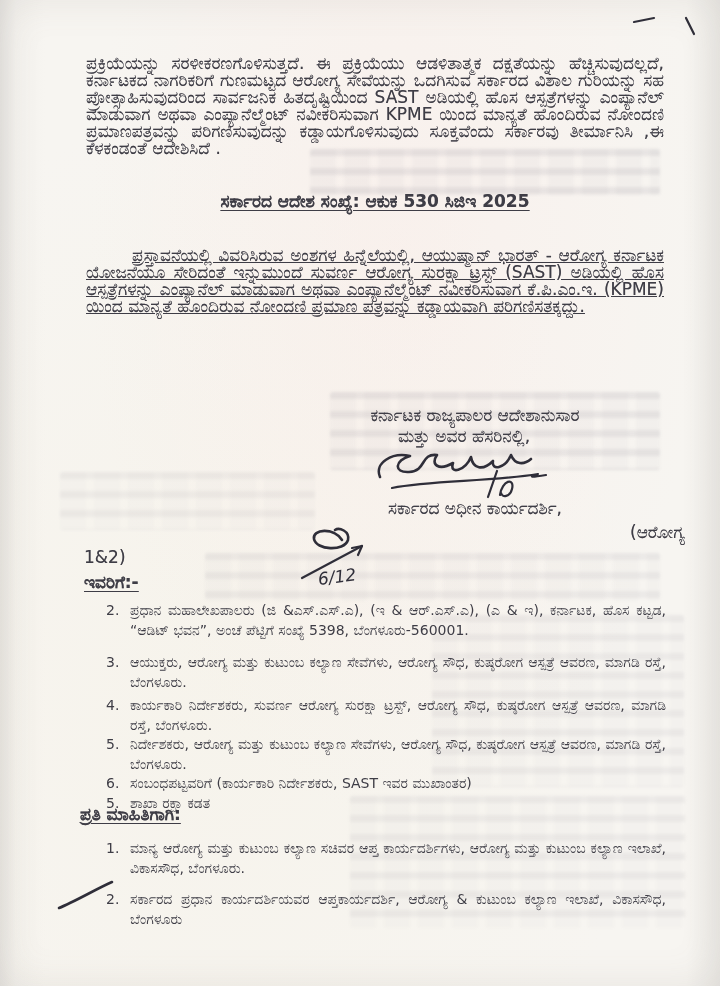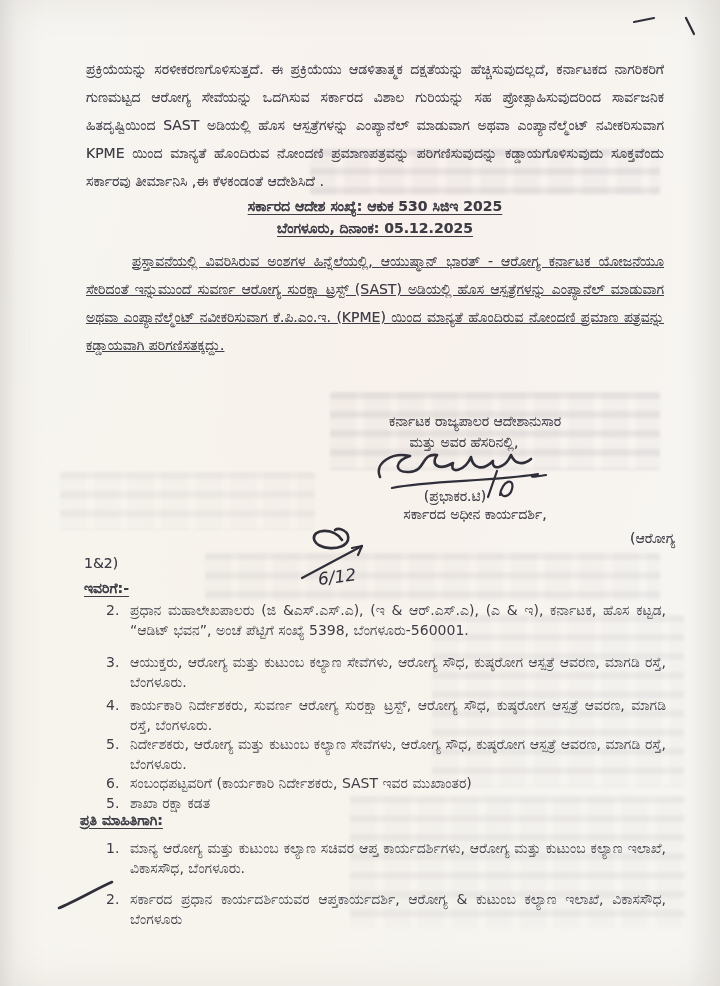--- a/index.html
+++ b/index.html
@@ -7,21 +7,21 @@
     position:relative; width:720px; height:986px; overflow:hidden;
     font-family:"DejaVu Sans","Liberation Sans",sans-serif;
     color:#3e3d46;
     background:
       radial-gradient(ellipse at 55% 25%, rgba(252,230,226,0.30), transparent 55%),
       radial-gradient(ellipse at 30% 70%, rgba(245,240,225,0.35), transparent 60%),
       linear-gradient(90deg,#e6e4e1 0,#f3f1ed 16px,#f7f5f1 45px,#f7f5f1 calc(100% - 34px),#ebe9e5 100%);
     box-shadow: inset 0 0 40px rgba(120,115,110,0.12);
   }
   .abs{position:absolute;}
-  .txt{font-size:14px; line-height:28px; text-shadow:0 0 .5px rgba(62,61,70,.55);}
+  .txt{font-size:17px; line-height:17px; text-shadow:0 0 .5px rgba(62,61,70,.55);}
   .para{ text-align:justify; }
   .indent{ text-indent:46px; }
   .bold{ font-weight:bold; }
   .center{ text-align:center; }
   .uline{ text-decoration:underline; text-decoration-thickness:1.4px; text-underline-offset:3px; }
   .tight{ font-size:14px; line-height:19.5px; }
   .li{ display:flex; }
   .li .num{ width:24px; flex:0 0 24px; }
   .li .body{ flex:1; text-align:justify; }
   .mb-lg{ margin-bottom:13px; }
@@ -51,37 +51,33 @@
   <svg class="mark" style="left:630px;top:12px;width:72px;height:32px" viewBox="0 0 72 32">
     <path d="M4 10 L24 6"></path>
     <path d="M56 6 L64 22"></path>
   </svg>
 
   <div class="abs txt para" style="left:86px;top:55px;width:578px;">ಪ್ರಕ್ರಿಯೆಯನ್ನು ಸರಳೀಕರಣಗೊಳಿಸುತ್ತದೆ. ಈ ಪ್ರಕ್ರಿಯೆಯು ಆಡಳಿತಾತ್ಮಕ ದಕ್ಷತೆಯನ್ನು ಹೆಚ್ಚಿಸುವುದಲ್ಲದೆ, ಕರ್ನಾಟಕದ ನಾಗರಿಕರಿಗೆ ಗುಣಮಟ್ಟದ ಆರೋಗ್ಯ ಸೇವೆಯನ್ನು ಒದಗಿಸುವ ಸರ್ಕಾರದ ವಿಶಾಲ ಗುರಿಯನ್ನು ಸಹ ಪ್ರೋತ್ಸಾಹಿಸುವುದರಿಂದ ಸಾರ್ವಜನಿಕ ಹಿತದೃಷ್ಟಿಯಿಂದ SAST ಅಡಿಯಲ್ಲಿ ಹೊಸ ಆಸ್ಪತ್ರೆಗಳನ್ನು ಎಂಪ್ಯಾನೆಲ್ ಮಾಡುವಾಗ ಅಥವಾ ಎಂಪ್ಯಾನೆಲ್ಮೆಂಟ್ ನವೀಕರಿಸುವಾಗ KPME ಯಿಂದ ಮಾನ್ಯತೆ ಹೊಂದಿರುವ ನೋಂದಣಿ ಪ್ರಮಾಣಪತ್ರವನ್ನು ಪರಿಗಣಿಸುವುದನ್ನು ಕಡ್ಡಾಯಗೊಳಿಸುವುದು ಸೂಕ್ತವೆಂದು ಸರ್ಕಾರವು ತೀರ್ಮಾನಿಸಿ ,ಈ ಕೆಳಕಂಡಂತೆ ಆದೇಶಿಸಿದೆ .</div>
 
   <div class="abs center" style="left:86px;top:192px;width:578px;">
     <span class="txt bold uline">ಸರ್ಕಾರದ ಆದೇಶ ಸಂಖ್ಯೆ: ಆಕುಕ 530  ಸಿಜಿಇ 2025</span>
   </div>
-  <div class="abs center" style="left:86px;top:214px;width:578px;">
-    <span class="txt bold uline">ಬೆಂಗಳೂರು, ದಿನಾಂಕ:  05.12.2025</span>
-  </div>
 
   <div class="abs txt para indent" style="left:86px;top:247px;width:578px;text-decoration:underline;">ಪ್ರಸ್ತಾವನೆಯಲ್ಲಿ ವಿವರಿಸಿರುವ ಅಂಶಗಳ ಹಿನ್ನೆಲೆಯಲ್ಲಿ, ಆಯುಷ್ಮಾನ್ ಭಾರತ್ - ಆರೋಗ್ಯ ಕರ್ನಾಟಕ ಯೋಜನೆಯೂ ಸೇರಿದಂತೆ ಇನ್ನುಮುಂದೆ ಸುವರ್ಣ ಆರೋಗ್ಯ ಸುರಕ್ಷಾ ಟ್ರಸ್ಟ್ (SAST) ಅಡಿಯಲ್ಲಿ ಹೊಸ ಆಸ್ಪತ್ರೆಗಳನ್ನು ಎಂಪ್ಯಾನೆಲ್ ಮಾಡುವಾಗ ಅಥವಾ ಎಂಪ್ಯಾನೆಲ್ಮೆಂಟ್ ನವೀಕರಿಸುವಾಗ ಕೆ.ಪಿ.ಎಂ.ಇ. (KPME) ಯಿಂದ ಮಾನ್ಯತೆ ಹೊಂದಿರುವ ನೋಂದಣಿ ಪ್ರಮಾಣ ಪತ್ರವನ್ನು ಕಡ್ಡಾಯವಾಗಿ ಪರಿಗಣಿಸತಕ್ಕದ್ದು.</div>
 
   <div class="abs txt center" style="left:330px;top:407px;width:290px;">ಕರ್ನಾಟಕ ರಾಜ್ಯಪಾಲರ ಆದೇಶಾನುಸಾರ</div>
   <div class="abs txt center" style="left:319px;top:428px;width:290px;">ಮತ್ತು ಅವರ ಹೆಸರಿನಲ್ಲಿ,</div>
 
   <svg class="mark" style="left:368px;top:443px;width:204px;height:66px" viewBox="0 0 204 66">
     <path d="M12 34 C6 20 24 9 42 13 C27 17 25 30 41 29 C59 28 52 10 69 12 C62 22 71 28 85 20 C81 32 97 28 103 14 C105 26 115 28 125 18 C123 28 137 26 143 12 C147 22 156 22 163 16" style="stroke-width:2.6"></path>
     <path d="M24 45 C64 37 122 39 170 31 C158 35 166 34 178 32"></path>
     <path d="M120 54 L129 28"></path>
     <path d="M132 52 C134 37 147 34 144 46 C142 54 134 55 133 50"></path>
   </svg>
 
-  <div class="abs txt center" style="left:375px;top:482px;width:160px;">(ಪ್ರಭಾಕರ.ಟಿ)</div>
   <div class="abs txt center" style="left:330px;top:500px;width:290px;">ಸರ್ಕಾರದ ಅಧೀನ ಕಾರ್ಯದರ್ಶಿ,</div>
   <div class="abs txt" style="left:630px;top:524px;">(ಆರೋಗ್ಯ</div>
 
   <svg class="mark" style="left:296px;top:518px;width:150px;height:74px" viewBox="0 0 150 74">
     <path d="M46 22 C38 9 16 11 18 21 C20 32 48 34 52 22 C54 13 43 9 39 12" style="stroke-width:2.6"></path>
     <path d="M6 60 L66 28"></path>
     <path d="M66 28 l-10 2 m10 -2 l-4 9"></path>
     <text x="22" y="66" font-size="17" transform="rotate(-7 30 60)">6/12</text>
   </svg>
 

